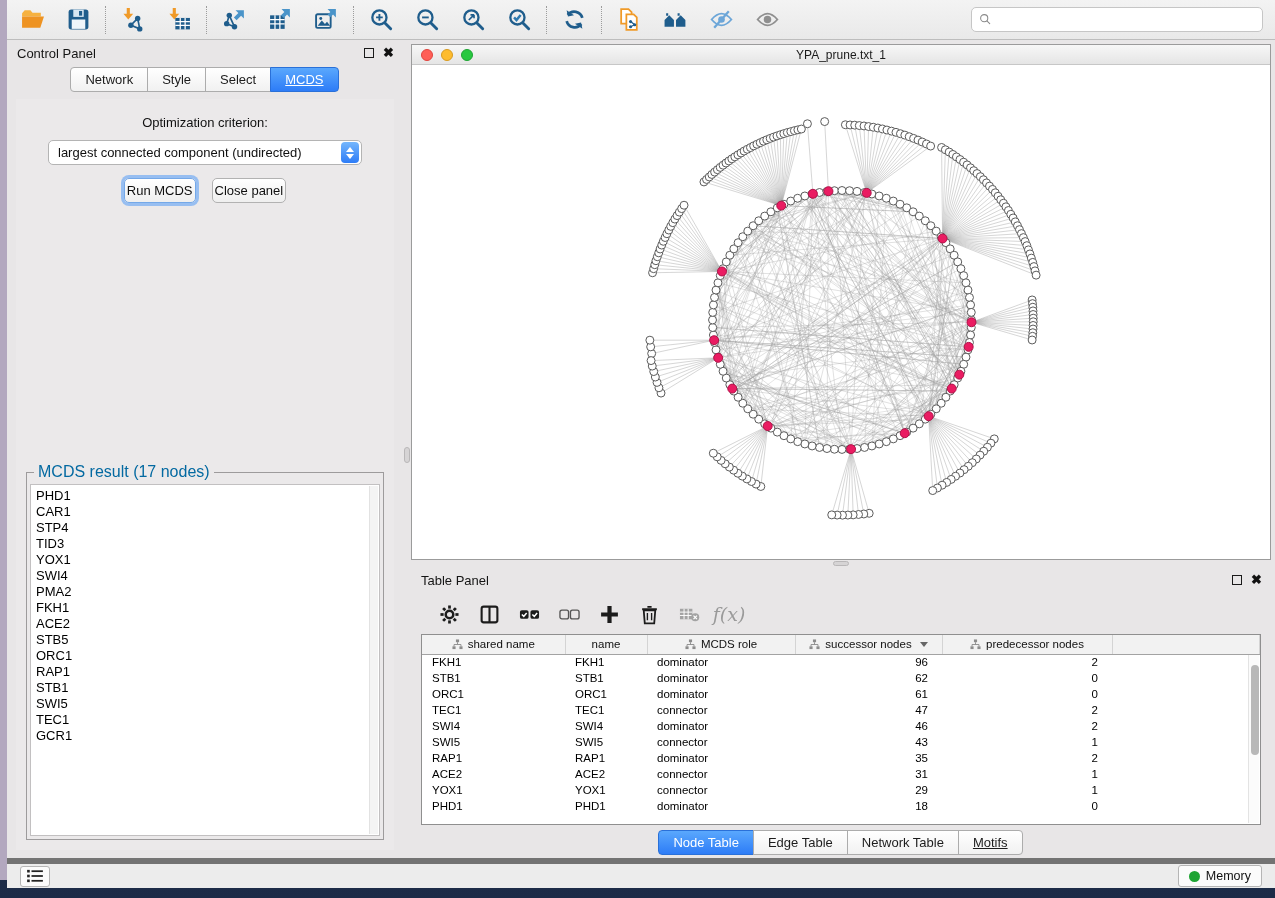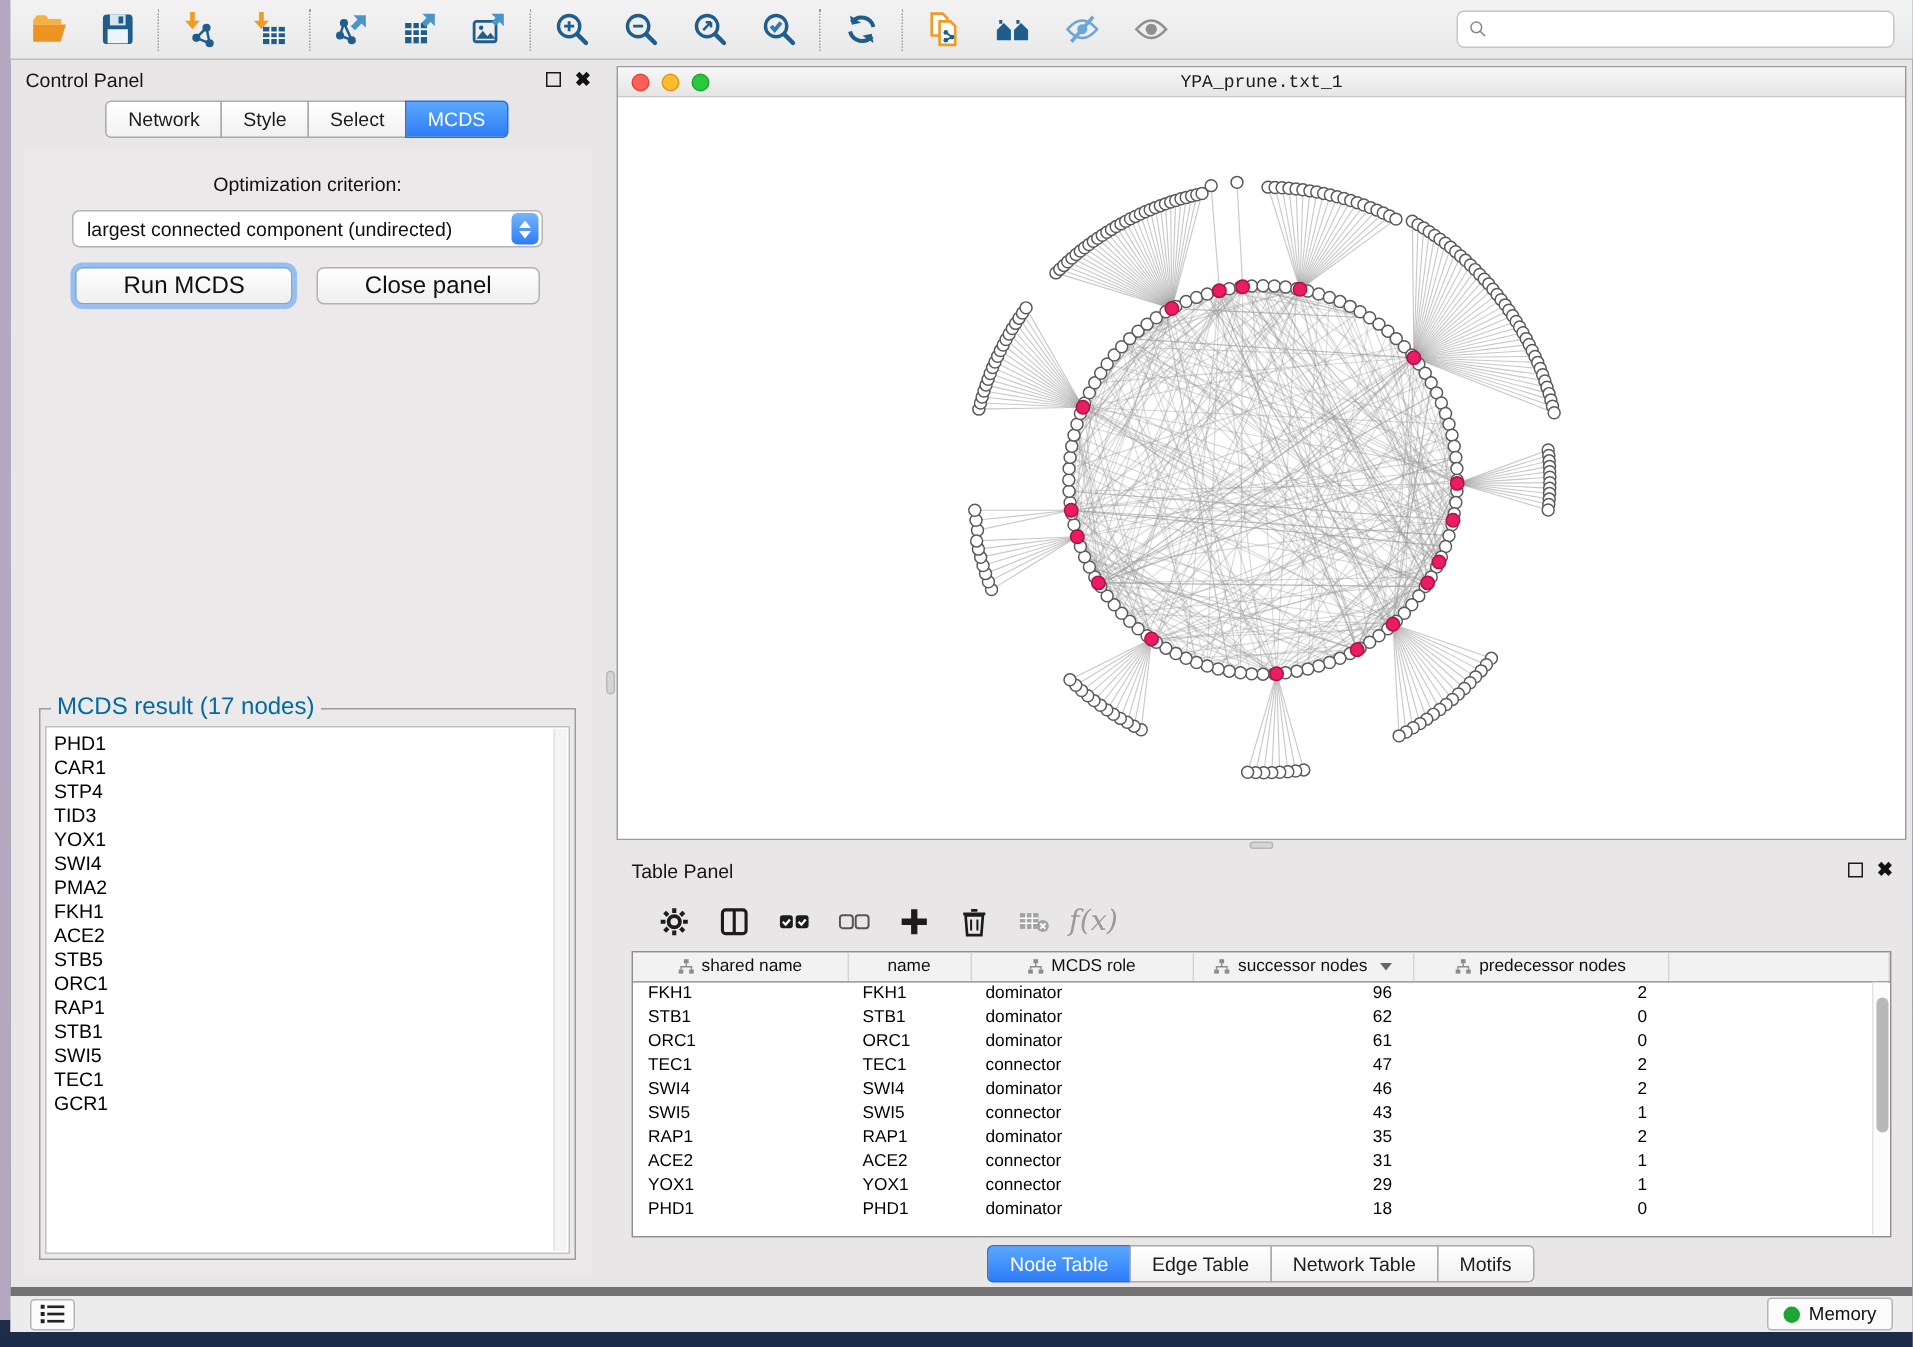--- a/index.html
+++ b/index.html
@@ -28,52 +28,52 @@
   .cp { width:396px; flex:none; display:flex; flex-direction:column; }
   .panel-header { height:26px; display:flex; align-items:center; padding:0 9px 0 10px;
     font-size:13px; color:#151515; }
   .ph-icons { margin-left:auto; display:flex; align-items:center; gap:9px; }
   .float-btn { width:10px; height:10px; border:1.6px solid #1a1a1a; background:transparent; cursor:pointer; }
   .close-btn { font-size:13px; font-weight:bold; color:#111; line-height:10px; cursor:pointer; }
   .tabrow { display:flex; justify-content:center; margin:1px 0 0 0; }
   .tab { font-size:13px; padding:4px 14px; background:linear-gradient(#ffffff,#f1f1f1);
     border:1px solid #acacac; margin-left:-1px; color:#1c1c1c; cursor:pointer; }
   .tab:first-child { border-radius:4px 0 0 4px; }
-  .tab:last-child { border-radius:0 4px 4px 0; }
+  .tab:last-child { border-radius:0 4px 4px 0;text-decoration:underline; }
   .tab.active { background:linear-gradient(#5aa8fd,#2d7cf7); border-color:#2a70d8; color:#fff; }
   .cp-content { flex:1; margin:7px 9px 8px 9px; background:#ebe9ea; display:flex; flex-direction:column; padding-top:16px;justify-content:center; }
   .crit-label { text-align:center; font-size:13px; color:#101010; margin-bottom:10px; }
   .selectbox { width:314px; height:25px; margin:0 auto; background:#fff; border:1px solid #b4b4b4;
     border-radius:5px; display:flex; align-items:center; font-size:13px; color:#101010; padding-left:9px; cursor:pointer; }
   .stepper { margin-left:auto; margin-right:2px; width:18px; height:21px; border-radius:4px;
     background:linear-gradient(#74b6fc,#2d7cf7); display:flex; flex-direction:column; align-items:center; justify-content:center; gap:2px; }
   .stepper .up { width:0;height:0;border-left:4px solid transparent;border-right:4px solid transparent;border-bottom:5px solid #fff; }
   .stepper .dn { width:0;height:0;border-left:4px solid transparent;border-right:4px solid transparent;border-top:5px solid #fff; }
   .btnrow { display:flex; justify-content:center; gap:16px; margin-top:13px; }
-  .btn { height:25px; padding:0 31px; font-size:16px; color:#101010; background:linear-gradient(#ffffff,#efefef);
+  .btn { height:25px; padding:0 2px; font-size:13px; color:#101010; background:linear-gradient(#ffffff,#efefef);
     border:1px solid #b2b2b2; border-radius:5px; cursor:pointer; font-family:"Liberation Sans",sans-serif; }
   .btn.focused { box-shadow:0 0 0 3px rgba(106,168,245,.65); border-color:#74a8e8; }
   .mcds-fieldset { margin:10px 10px 10px 10px; margin-top:auto; border:1px solid #9d9b9c; padding:3px; }
   .mcds-fieldset legend { font-size:16px; color:#0369a1; padding:0 4px; margin-left:4px; }
   .mcds-listwrap { position:relative; background:#fff; border:1px solid #c2c0c1; height:352px; overflow:hidden;
     font-size:13px; line-height:16px; color:#000; padding:3px 0 0 5px; }
   .mcds-item { height:16px; cursor:default; }
   .mcds-scroll { position:absolute; top:1px; right:1px; bottom:1px; width:9px; background:#f4f4f4; border-left:1px solid #e2e2e2; }
 
   
   .vsplit { width:8px; flex:none; position:relative; cursor:col-resize; }
   .vsplit .grip { position:absolute; top:407px; left:1px; width:6px; height:16px; background:#d6d4d5; border:1px solid #b9b7b8; border-radius:3px; }
   .right { flex:1; display:flex; flex-direction:column; padding:4px 4px 0 0; min-width:0; }
   .hsplit { height:7px; position:relative; cursor:row-resize; }
   .hsplit .grip { position:absolute; left:50%; top:1px; width:16px; height:5px; margin-left:-8px; background:#d6d4d5; border:1px solid #b9b7b8; border-radius:3px; }
 
   
   .netwin { height:516px; flex:none; border:1px solid #9b9b9b; background:#fff; display:flex; flex-direction:column; }
   .nettitle { height:20px; flex:none; background:linear-gradient(#f7f7f7,#e5e5e5); border-bottom:1px solid #c7c7c7;
-    position:relative; display:flex; align-items:center; justify-content:center; font-size:12px; color:#1b1b1b;font-family:Liberation Mono, monospace; }
+    position:relative; display:flex; align-items:center; justify-content:center; font-size:12px; color:#1b1b1b; }
   .lights { position:absolute; left:9px; top:4px; display:flex; gap:8px; }
   .light { width:12px; height:12px; border-radius:50%; }
   .light.red { background:#ff5f57; border:1px solid #e0443e; }
   .light.yellow { background:#febc2e; border:1px solid #d89b20; }
   .light.green { background:#28c840; border:1px solid #1ea433; }
   .netcanvas { flex:1; position:relative; background:#fff; }
   .netcanvas svg { position:absolute; inset:0; width:100%; height:100%; }
 
   
   .tp { flex:1; display:flex; flex-direction:column; min-height:0; }

